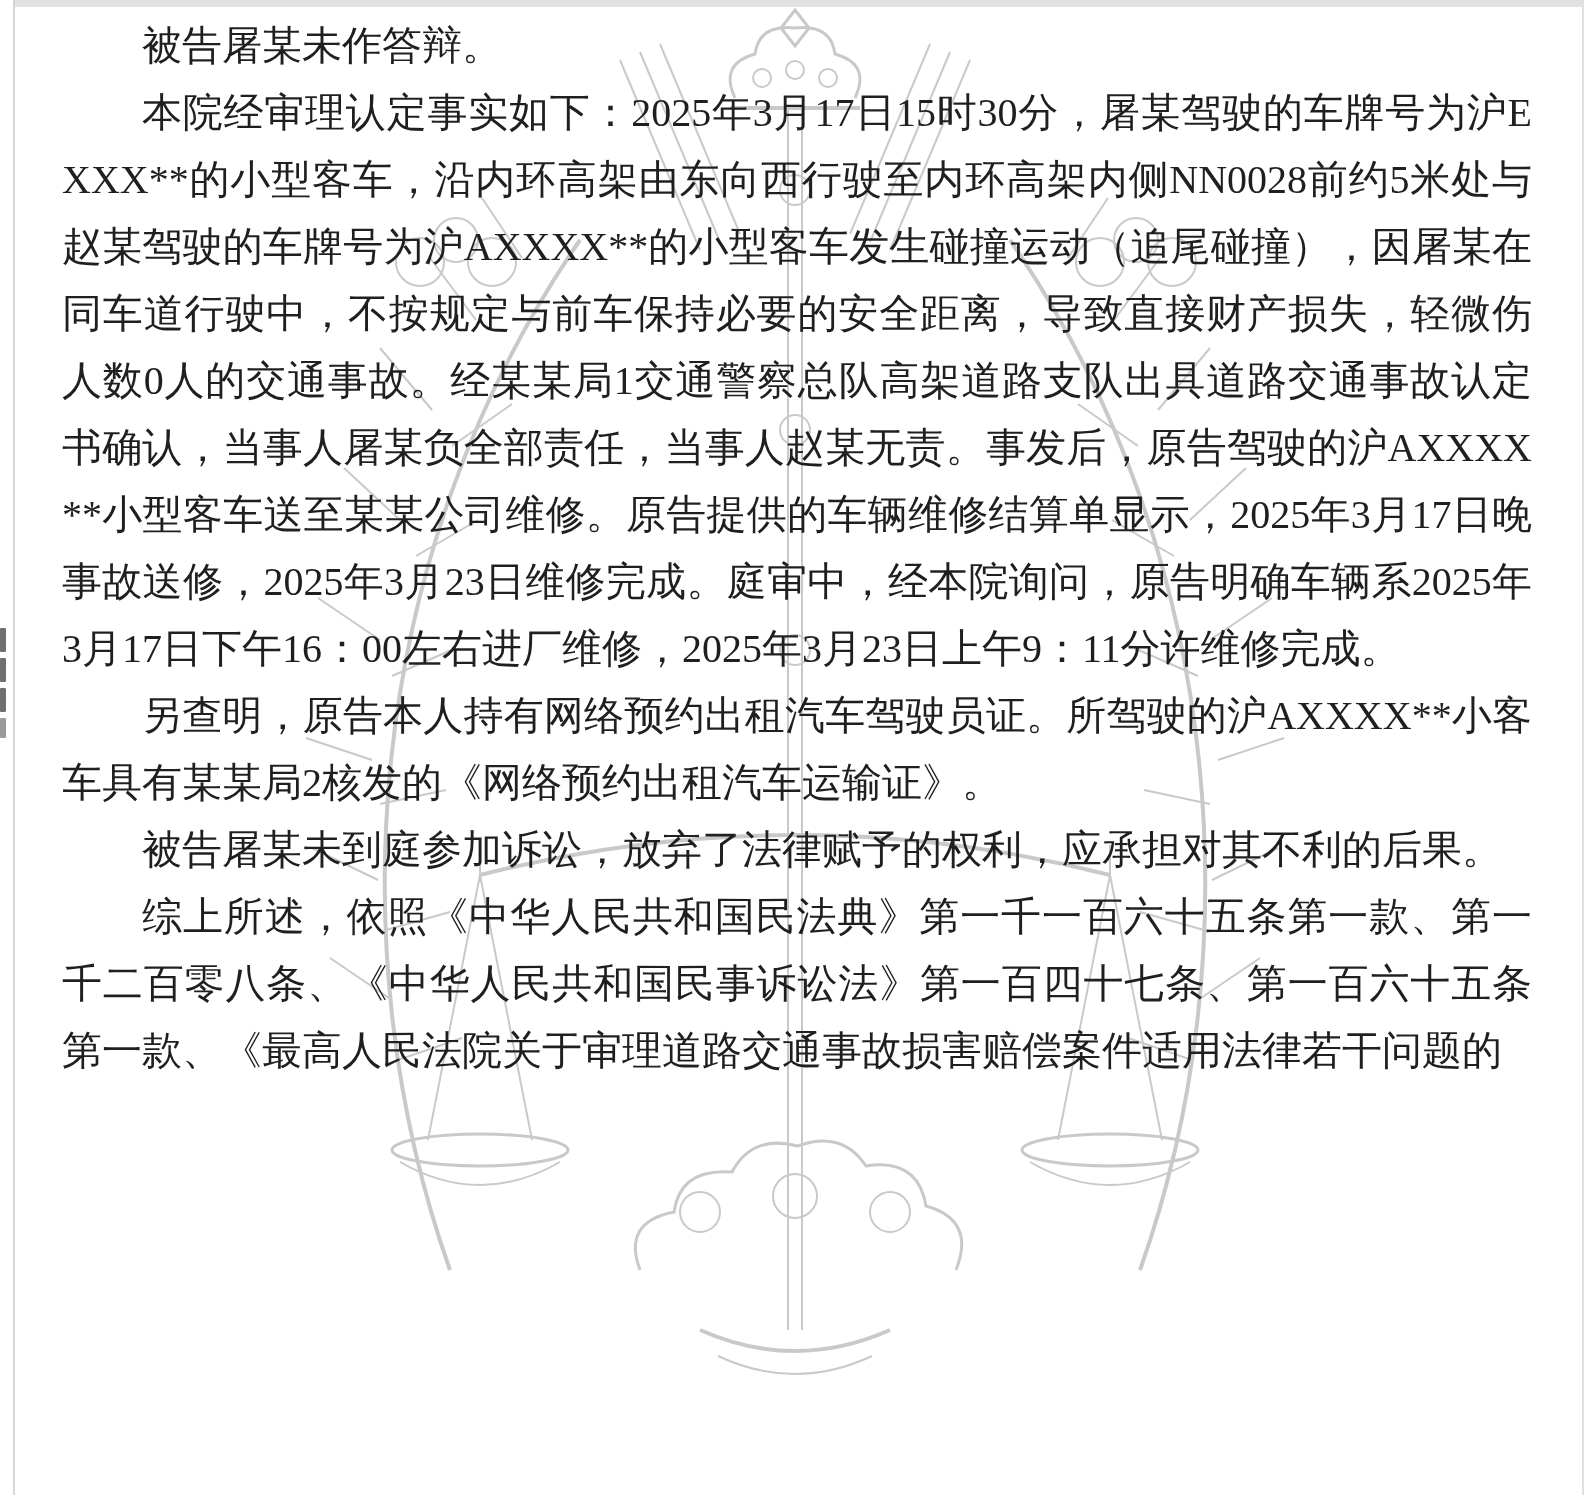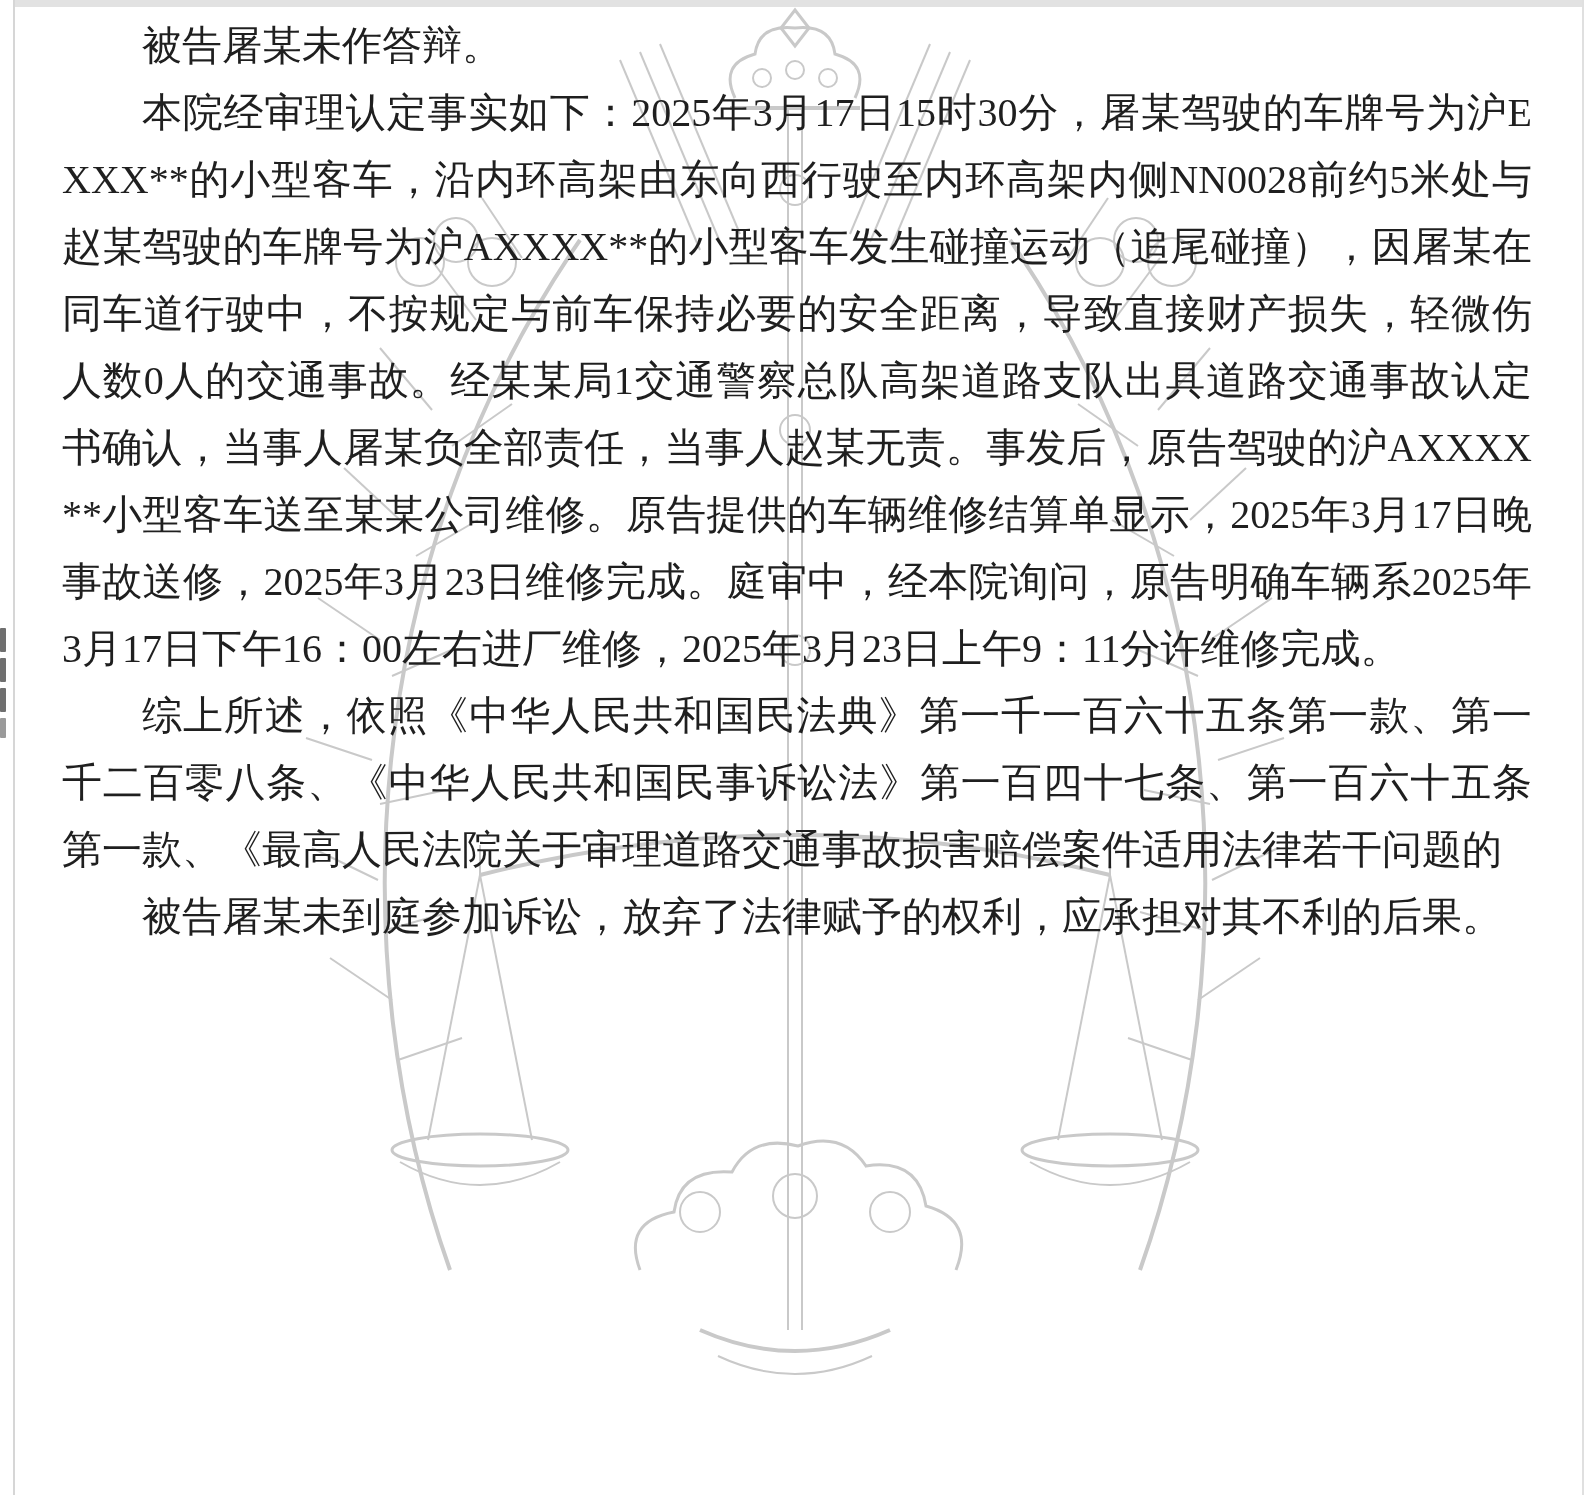--- a/index.html
+++ b/index.html
@@ -186,17 +186,18 @@
   <div class="left-strip">
     <div class="fragment f1"></div>
     <div class="fragment f2"></div>
     <div class="fragment f3"></div>
     <div class="fragment f4"></div>
   </div>
 
   <main class="doc">
     <p>被告屠某未作答辩。</p>
     <p>本院经审理认定事实如下：2025年3月17日15时30分，屠某驾驶的车牌号为沪EXXX**的小型客车，沿内环高架由东向西行驶至内环高架内侧NN0028前约5米处与赵某驾驶的车牌号为沪AXXXX**的小型客车发生碰撞运动（追尾碰撞），因屠某在同车道行驶中，不按规定与前车保持必要的安全距离，导致直接财产损失，轻微伤人数0人的交通事故。经某某局1交通警察总队高架道路支队出具道路交通事故认定书确认，当事人屠某负全部责任，当事人赵某无责。事发后，原告驾驶的沪AXXXX**小型客车送至某某公司维修。原告提供的车辆维修结算单显示，2025年3月17日晚事故送修，2025年3月23日维修完成。庭审中，经本院询问，原告明确车辆系2025年3月17日下午16：00左右进厂维修，2025年3月23日上午9：11分许维修完成。</p>
+    <p>另查明，原告本人持有网络预约出租汽车驾驶员证。所驾驶的沪AXXXX**小客车具有某某局2核发的《网络预约出租汽车运输证》。</p>
+    <p>被告屠某未到庭参加诉讼，放弃了法律赋予的权利，应承担对其不利的后果。</p>
     <p>综上所述，依照《中华人民共和国民法典》第一千一百六十五条第一款、第一千二百零八条、《中华人民共和国民事诉讼法》第一百四十七条、第一百六十五条第一款、《最高人民法院关于审理道路交通事故损害赔偿案件适用法律若干问题的</p>
-    <p>被告屠某未到庭参加诉讼，放弃了法律赋予的权利，应承担对其不利的后果。</p>
   </main>
 
 </div>
 
 </body></html>

